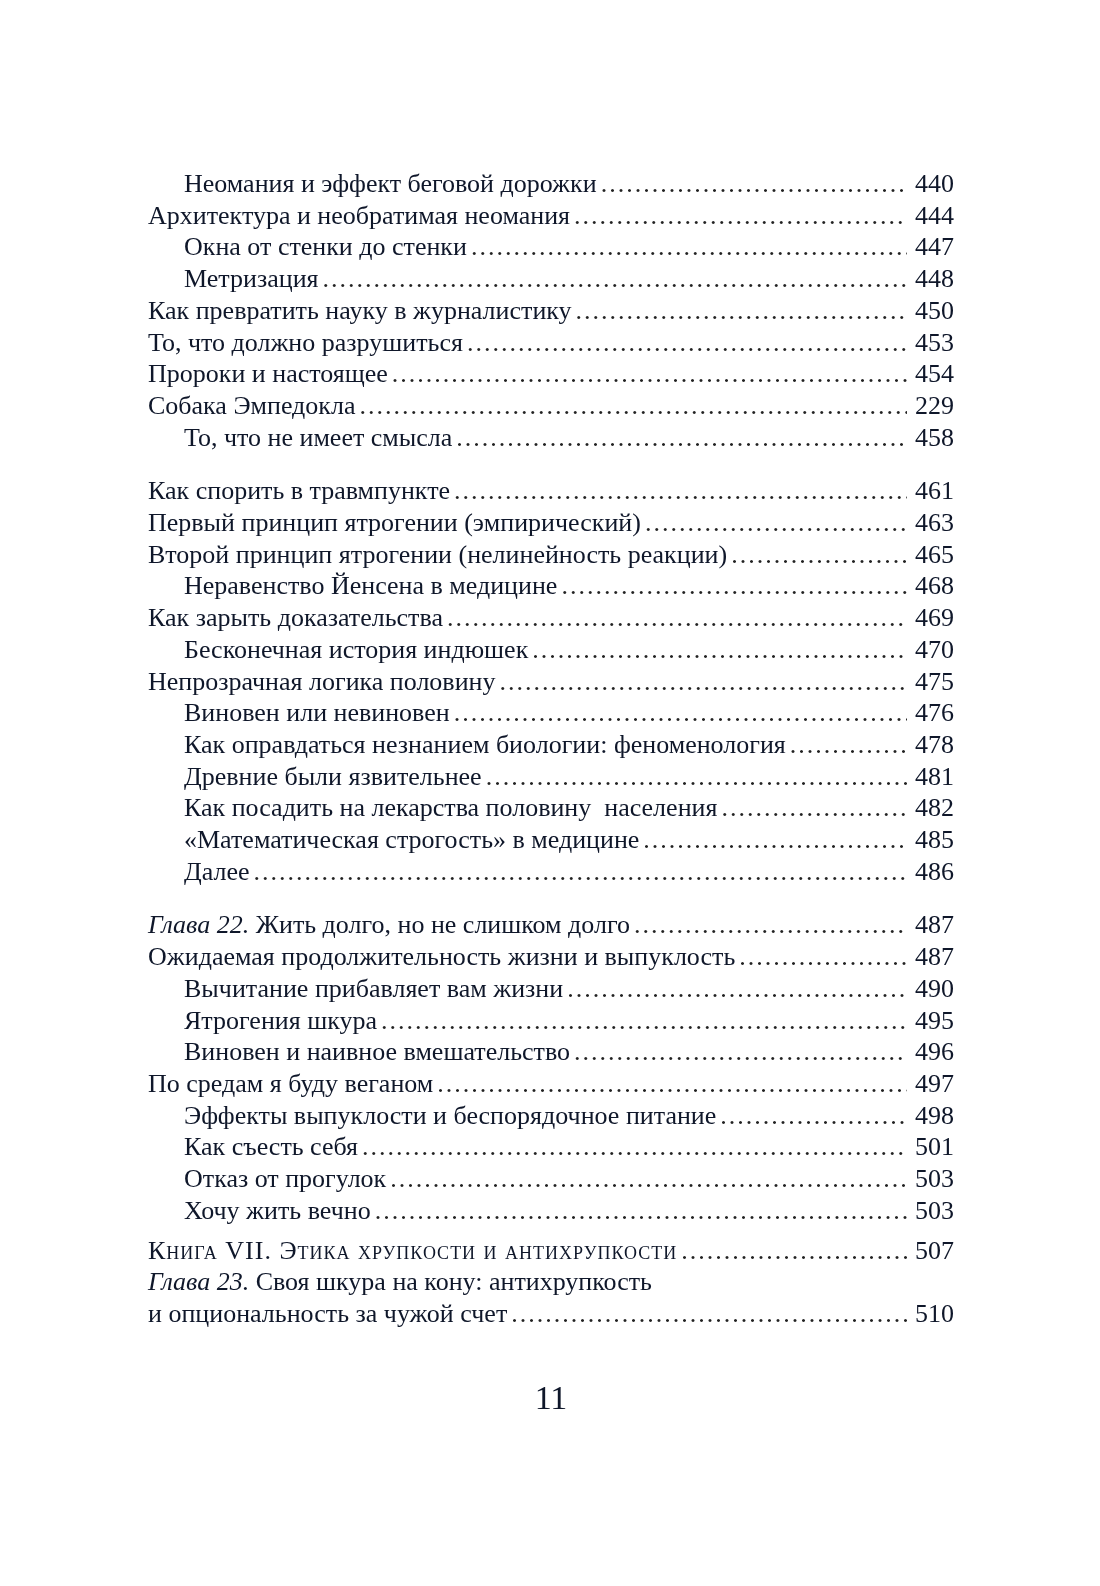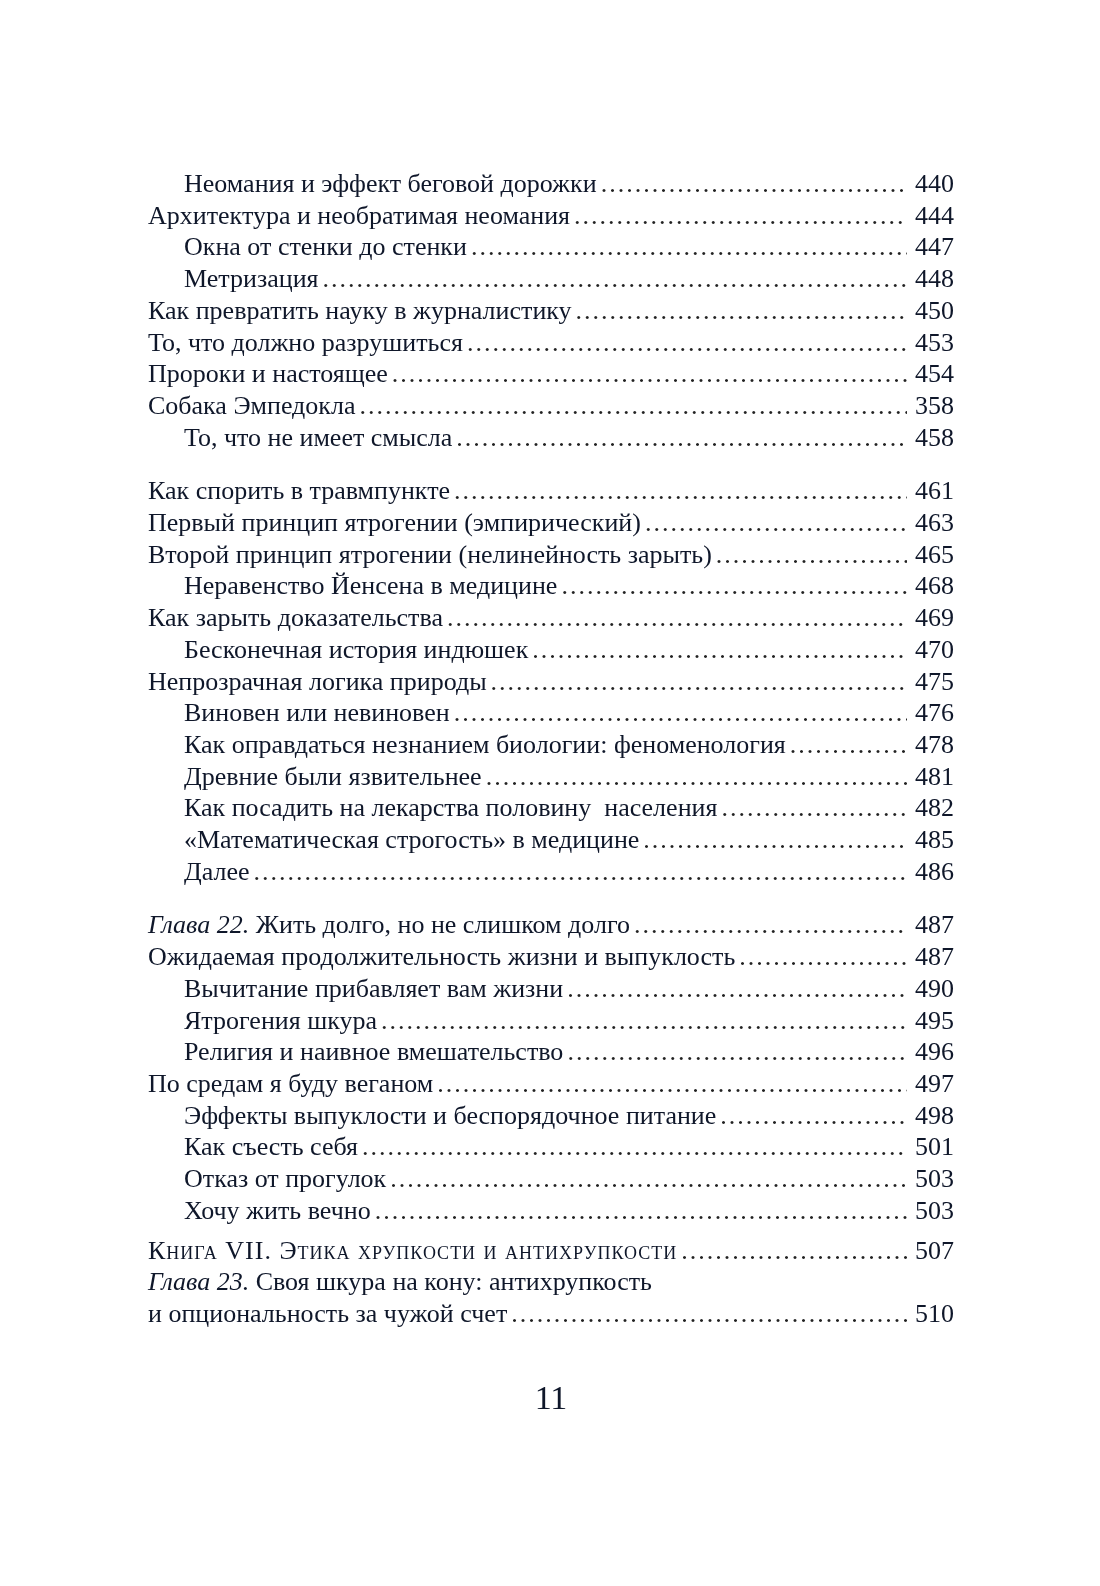--- a/index.html
+++ b/index.html
@@ -112,61 +112,61 @@
           <span class="page-num">453</span>
         </div>
         <div class="toc-entry">
           <span class="entry-title"><span class="entry-label">Пророки и настоящее</span></span>
           <span class="dots"></span>
           <span class="page-num">454</span>
         </div>
         <div class="toc-entry">
           <span class="entry-title"><span class="entry-label">Собака Эмпедокла</span></span>
           <span class="dots"></span>
-          <span class="page-num">358</span>
+          <span class="page-num">229</span>
         </div>
         <div class="toc-entry indented">
           <span class="entry-title"><span class="entry-label">То, что не имеет смысла</span></span>
           <span class="dots"></span>
           <span class="page-num">458</span>
         </div>
       </div>
       <div class="toc-section">
         <div class="toc-entry">
           <span class="entry-title"><span class="entry-label">Как спорить в травмпункте</span></span>
           <span class="dots"></span>
           <span class="page-num">461</span>
         </div>
         <div class="toc-entry">
           <span class="entry-title"><span class="entry-label">Первый принцип ятрогении (эмпирический)</span></span>
           <span class="dots"></span>
           <span class="page-num">463</span>
         </div>
         <div class="toc-entry">
-          <span class="entry-title"><span class="entry-label">Второй принцип ятрогении (нелинейность зарыть)</span></span>
+          <span class="entry-title"><span class="entry-label">Второй принцип ятрогении (нелинейность реакции)</span></span>
           <span class="dots"></span>
           <span class="page-num">465</span>
         </div>
         <div class="toc-entry indented">
           <span class="entry-title"><span class="entry-label">Неравенство Йенсена в медицине</span></span>
           <span class="dots"></span>
           <span class="page-num">468</span>
         </div>
         <div class="toc-entry">
           <span class="entry-title"><span class="entry-label">Как зарыть доказательства</span></span>
           <span class="dots"></span>
           <span class="page-num">469</span>
         </div>
         <div class="toc-entry indented">
           <span class="entry-title"><span class="entry-label">Бесконечная история индюшек</span></span>
           <span class="dots"></span>
           <span class="page-num">470</span>
         </div>
         <div class="toc-entry">
-          <span class="entry-title"><span class="entry-label">Непрозрачная логика природы</span></span>
+          <span class="entry-title"><span class="entry-label">Непрозрачная логика половину</span></span>
           <span class="dots"></span>
           <span class="page-num">475</span>
         </div>
         <div class="toc-entry indented">
           <span class="entry-title"><span class="entry-label">Виновен или невиновен</span></span>
           <span class="dots"></span>
           <span class="page-num">476</span>
         </div>
         <div class="toc-entry indented">
           <span class="entry-title"><span class="entry-label">Как оправдаться незнанием биологии: феноменология</span></span>
@@ -209,21 +209,21 @@
           <span class="entry-title"><span class="entry-label">Вычитание прибавляет вам жизни</span></span>
           <span class="dots"></span>
           <span class="page-num">490</span>
         </div>
         <div class="toc-entry indented">
           <span class="entry-title"><span class="entry-label">Ятрогения шкура</span></span>
           <span class="dots"></span>
           <span class="page-num">495</span>
         </div>
         <div class="toc-entry indented">
-          <span class="entry-title"><span class="entry-label">Религия и наивное вмешательство</span></span>
+          <span class="entry-title"><span class="entry-label">Виновен и наивное вмешательство</span></span>
           <span class="dots"></span>
           <span class="page-num">496</span>
         </div>
         <div class="toc-entry">
           <span class="entry-title"><span class="entry-label">По средам я буду веганом</span></span>
           <span class="dots"></span>
           <span class="page-num">497</span>
         </div>
         <div class="toc-entry indented">
           <span class="entry-title"><span class="entry-label">Эффекты выпуклости и беспорядочное питание</span></span>

